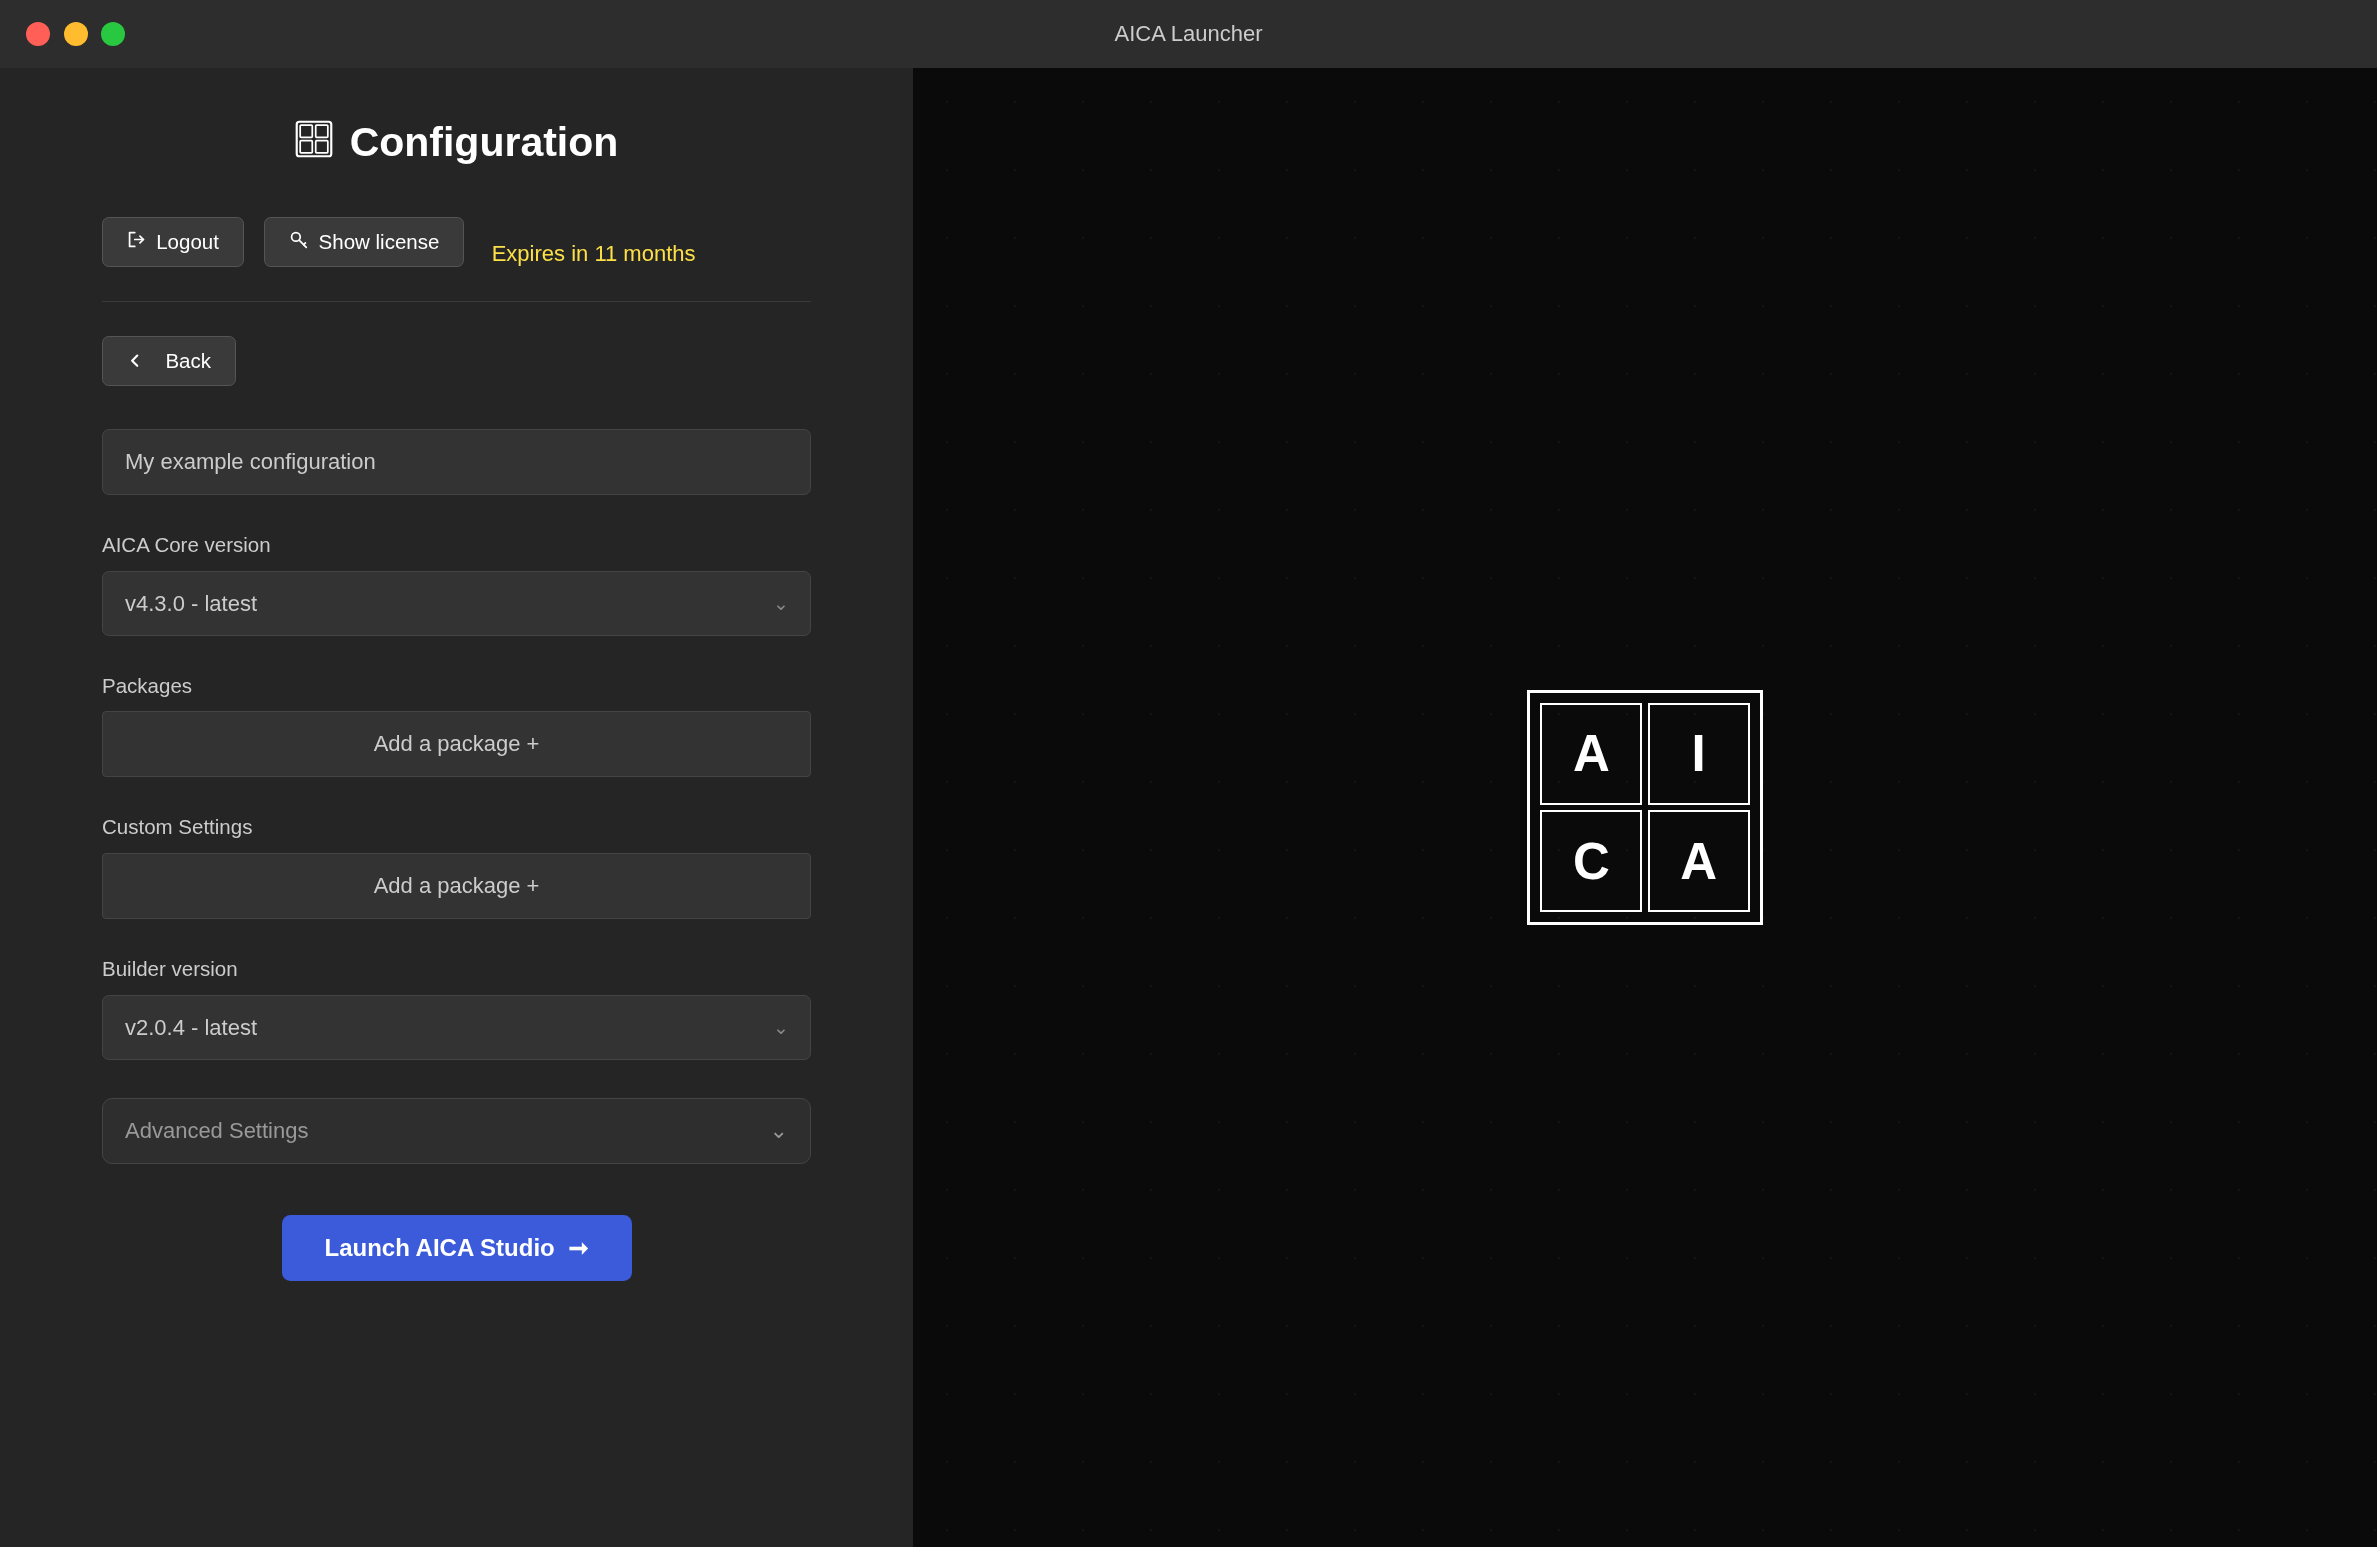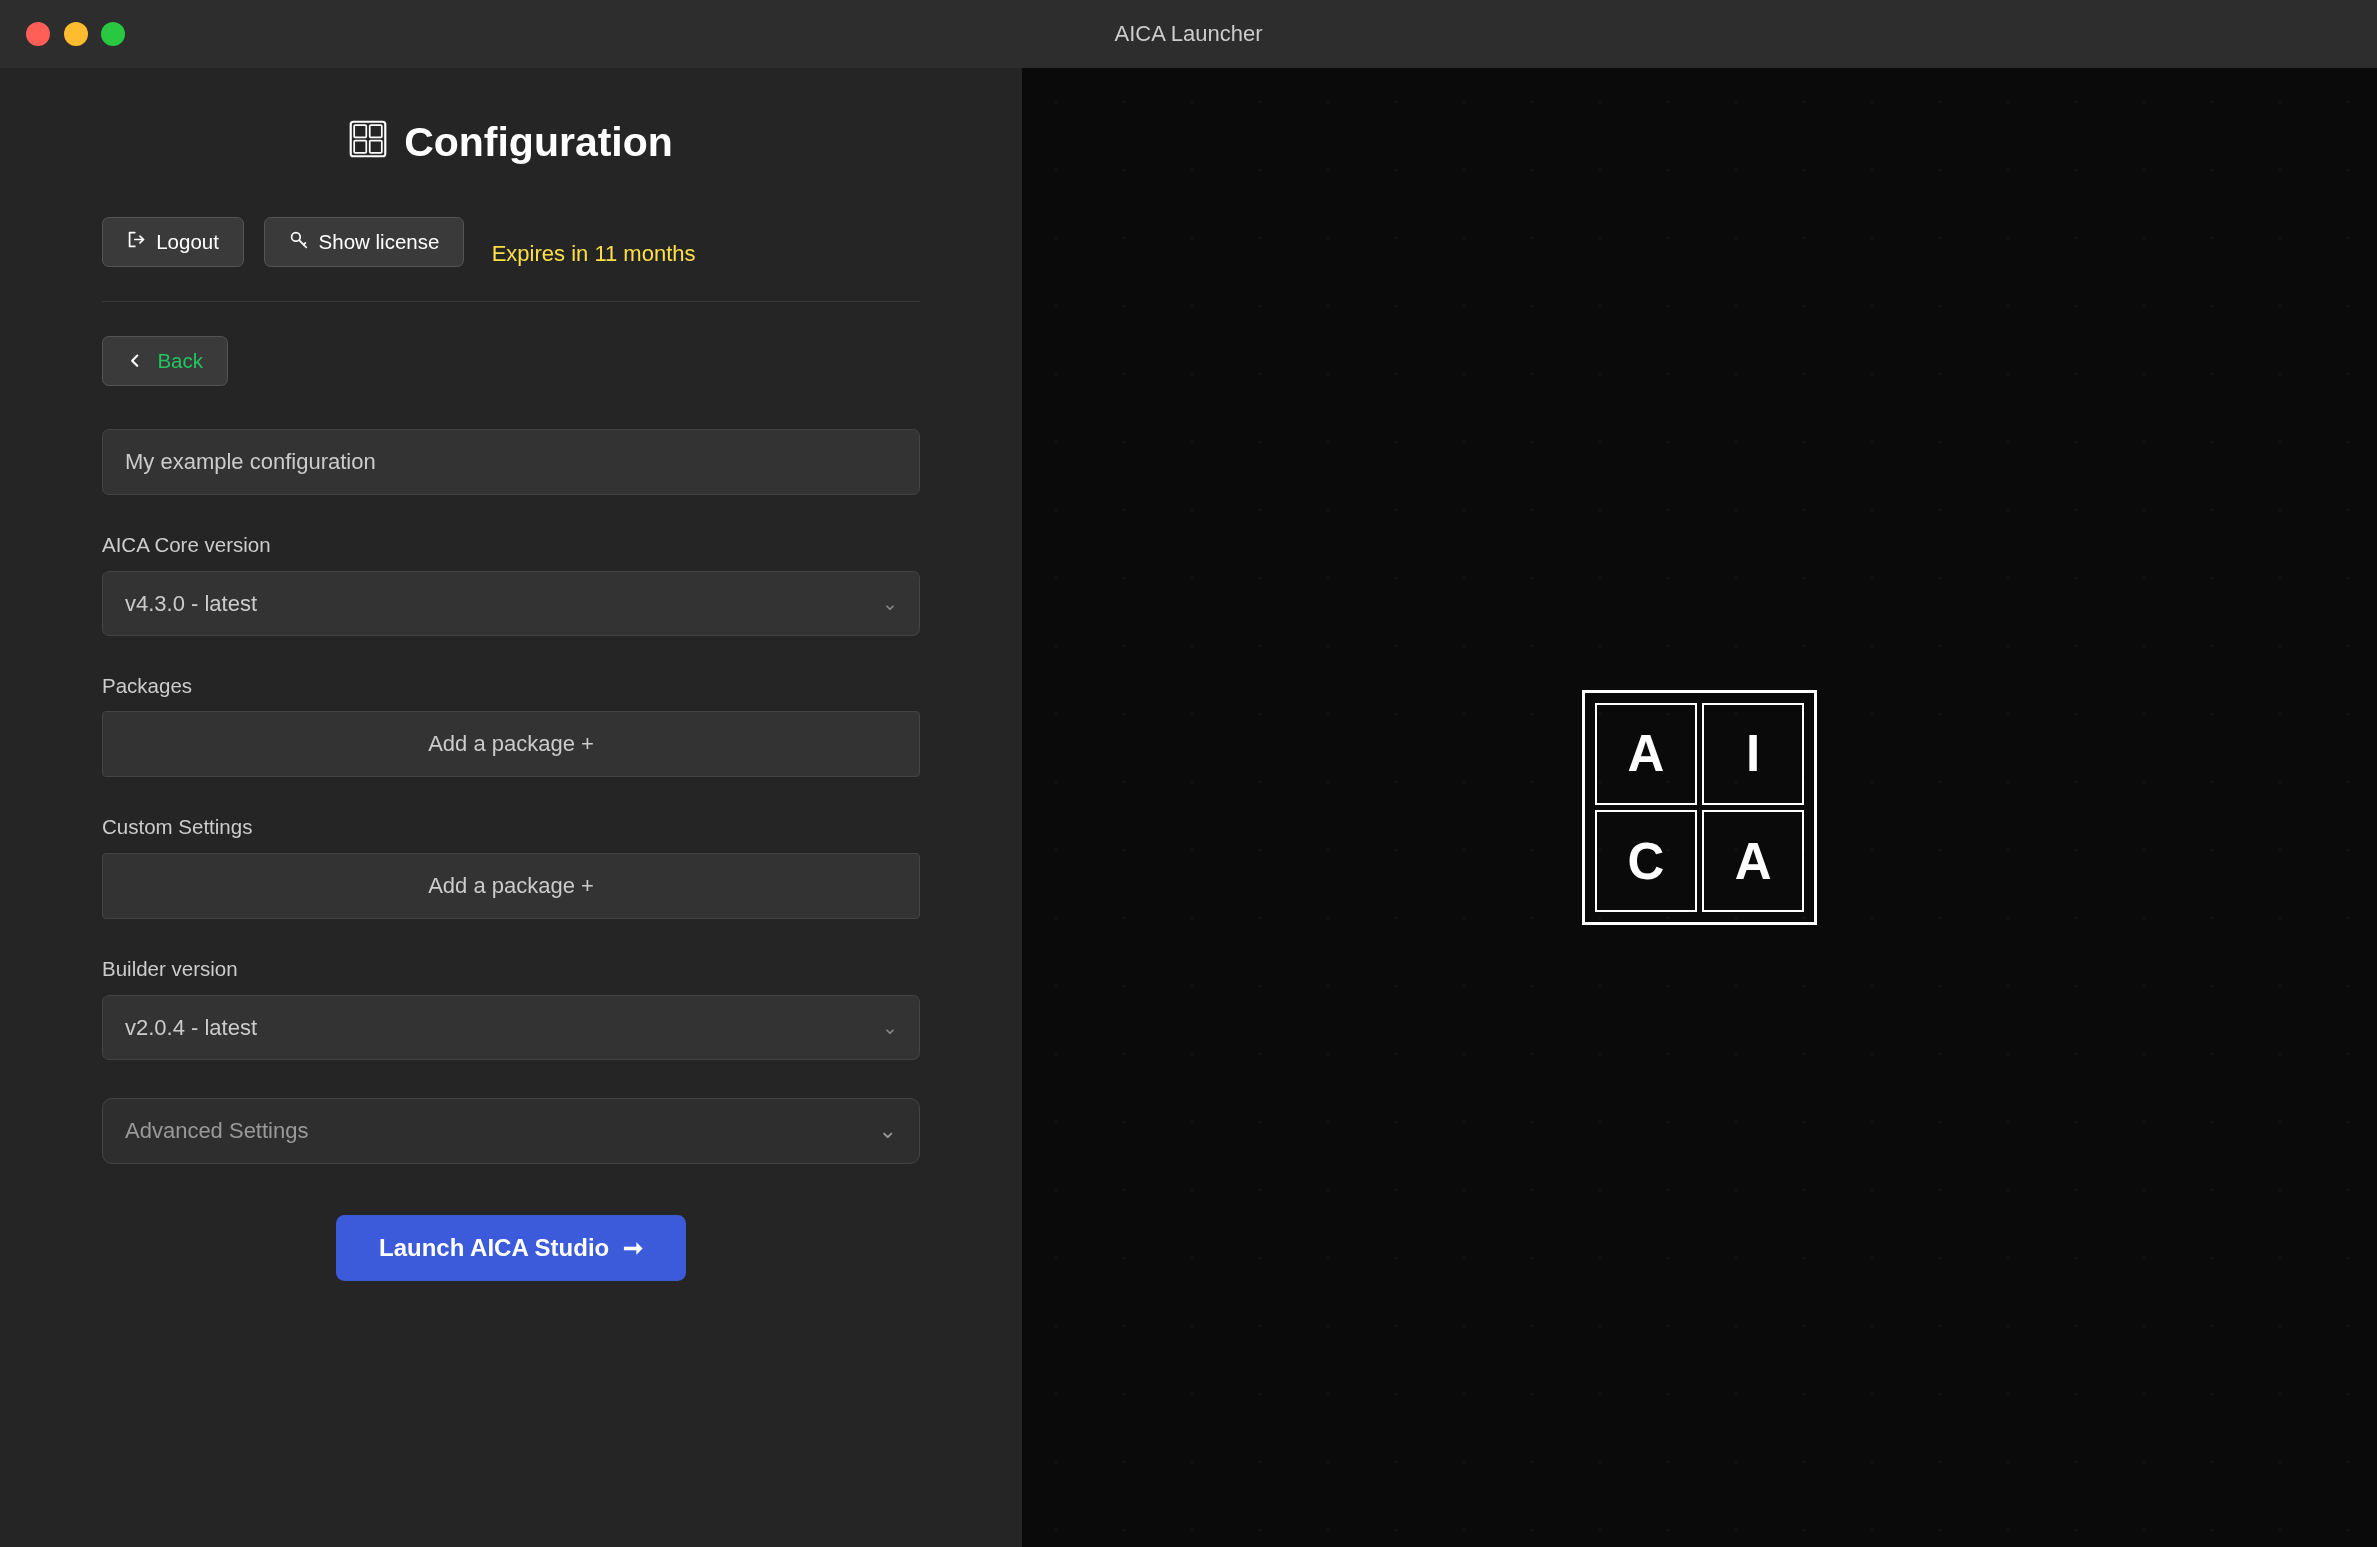--- a/index.html
+++ b/index.html
@@ -58,21 +58,21 @@
 
     
     .main-content {
       flex: 1;
       display: flex;
       background: #1c1c1c;
     }
 
     
     .left-panel {
-      width: 1022px;
+      width: 913px;
       background: #252525;
       padding: 51px 102px 51px 102px;
       display: flex;
       flex-direction: column;
       gap: 0;
       overflow-y: auto;
       flex-shrink: 0;
     }
 
     
@@ -134,25 +134,25 @@
     }
 
     
     .back-row {
       margin-bottom: 43px;
     }
 
     .btn-back {
       display: flex;
       align-items: center;
-      gap: 15px;
+      gap: 23px;
       background: #3a3a3a;
       border: 0.9px solid #555;
       border-radius: 6.8px;
-      color: #22c55e;
+      color: #ffffff;
       font-size: 20.5px;
       padding: 12px 24px;
       cursor: pointer;
     }
 
     
     .field-group {
       margin-bottom: 38px;
     }
 

